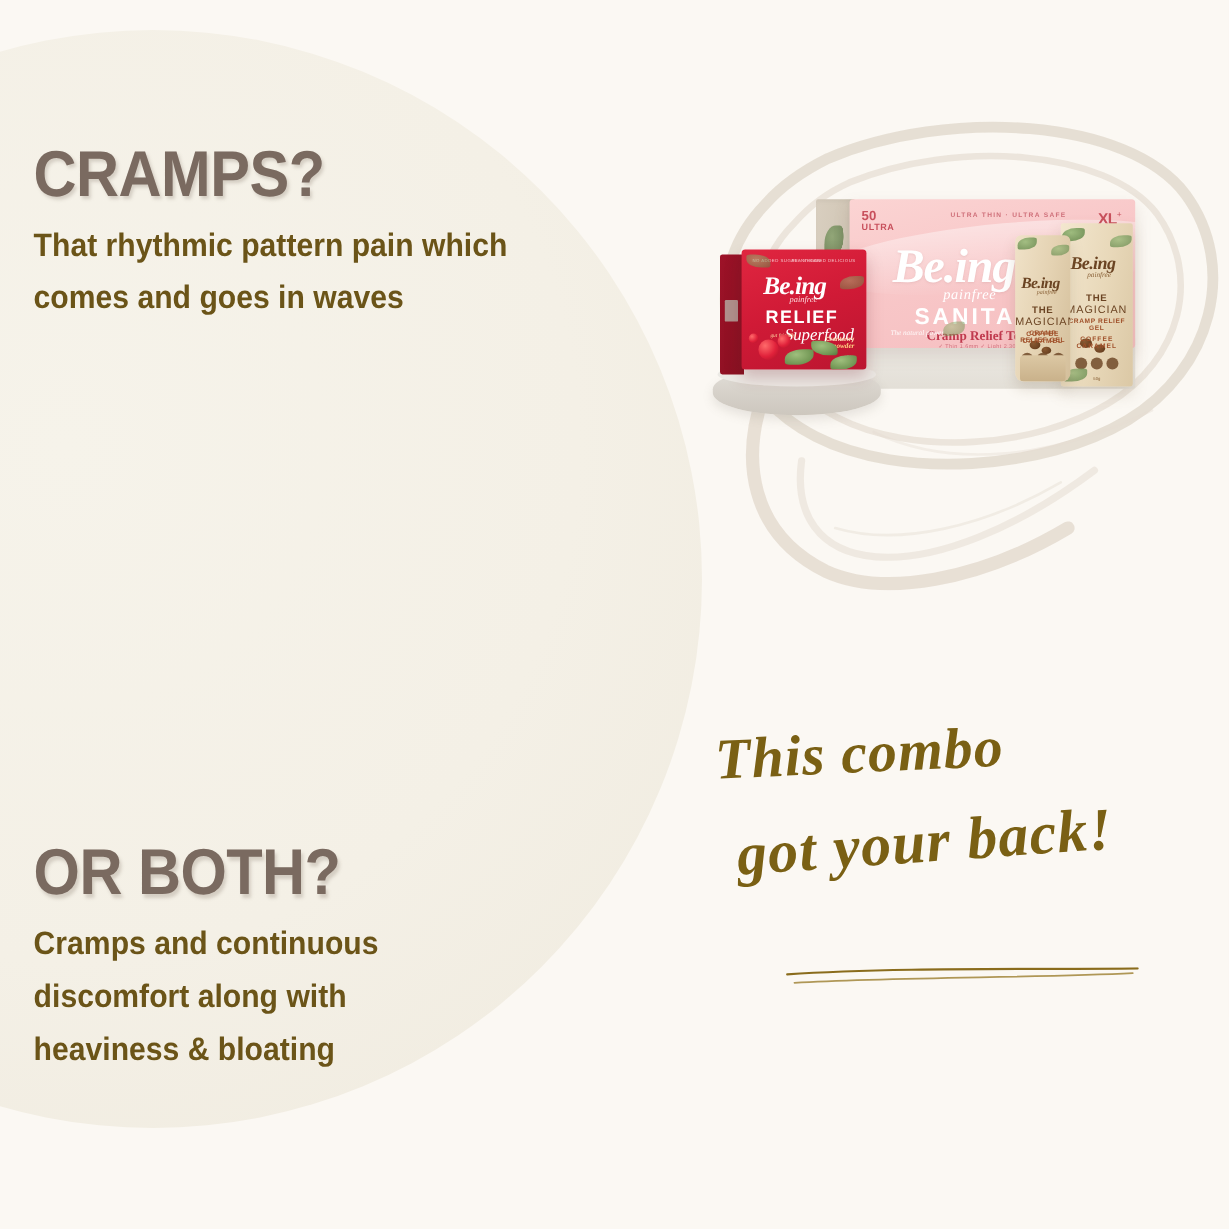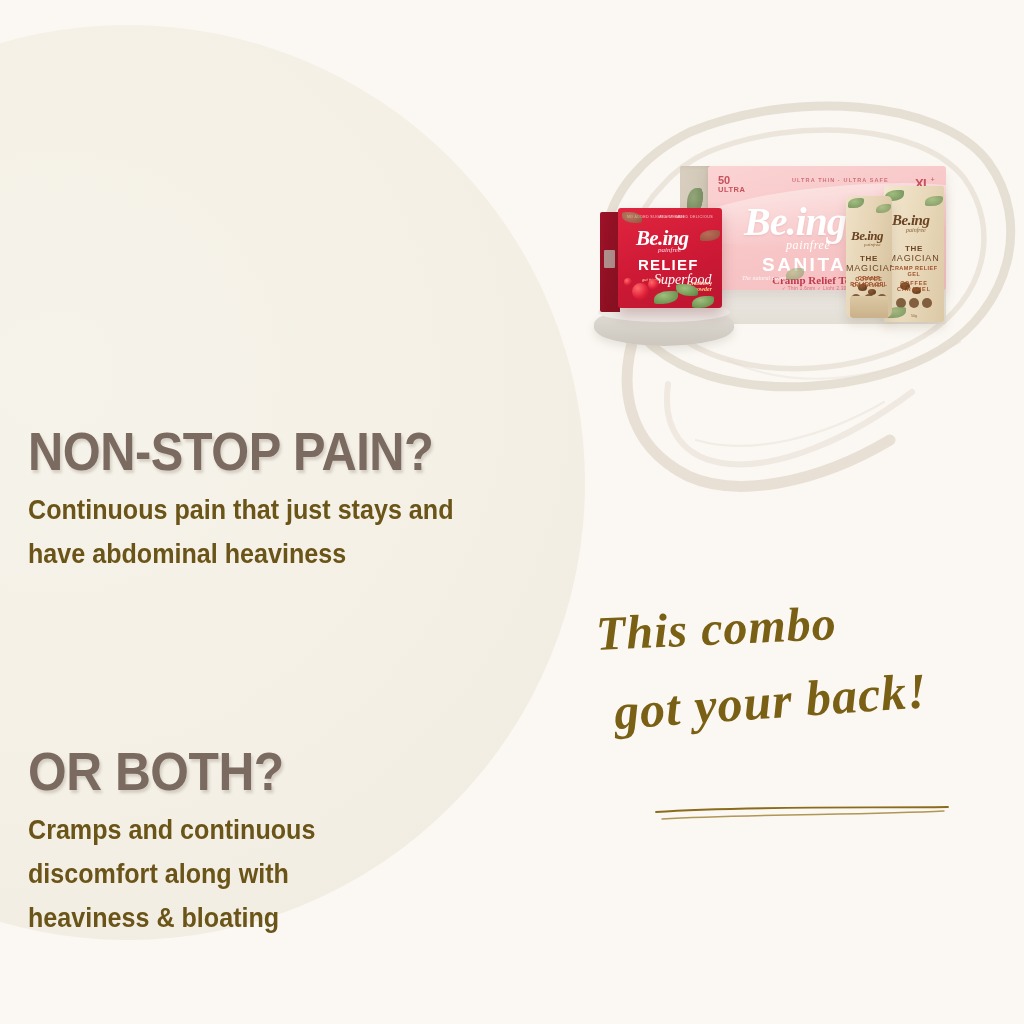--- a/index.html
+++ b/index.html
@@ -21,21 +21,21 @@
     border-radius:50%;
     background:radial-gradient(circle at 42% 38%, #f6f3ea 0%, #f4f0e6 55%, #efeade 100%);
   }
 
   
   .copy-col { position:absolute; left:0; top:0; width:560px; height:1024px; }
 
   .block { position:absolute; left:28px; }
   .block-1 { top:118px; }
   .block-2 { top:425px; }
-  .block-3 { top:700px;margin-top:44px; }
+  .block-3 { top:700px; }
 
   .headline {
     font-family:"Liberation Sans Narrow","Liberation Sans", sans-serif;
     font-weight:700;
     font-size:54px;
     line-height:1.02;
     letter-spacing:-0.5px;
     color:#7a6a60;
     text-shadow:2px 3px 3px rgba(140,125,112,0.30);
     transform:scaleX(0.92);
@@ -323,28 +323,28 @@
 </style>
 </head>
 <body>
 
 <div id="stage">
 
   <div class="bg-circle"></div>
 
   <div class="copy-col">
 
-
-    <div class="block block-2">
-      <div class="headline">NON-STOP PAIN?</div>
+    <div class="block block-1">
+      <div class="headline">CRAMPS?</div>
       <div class="sub">
-        <span>Continuous pain that just stays and</span>
-        <span>have abdominal heaviness</span>
-      </div>
-    </div>
+        <span>That rhythmic pattern pain which</span>
+        <span>comes and goes in waves</span>
+      </div>
+    </div>
+
 
     <div class="block block-3">
       <div class="headline">OR BOTH?</div>
       <div class="sub">
         <span>Cramps and continuous</span>
         <span>discomfort along with</span>
         <span>heaviness &amp; bloating</span>
       </div>
     </div>
 

